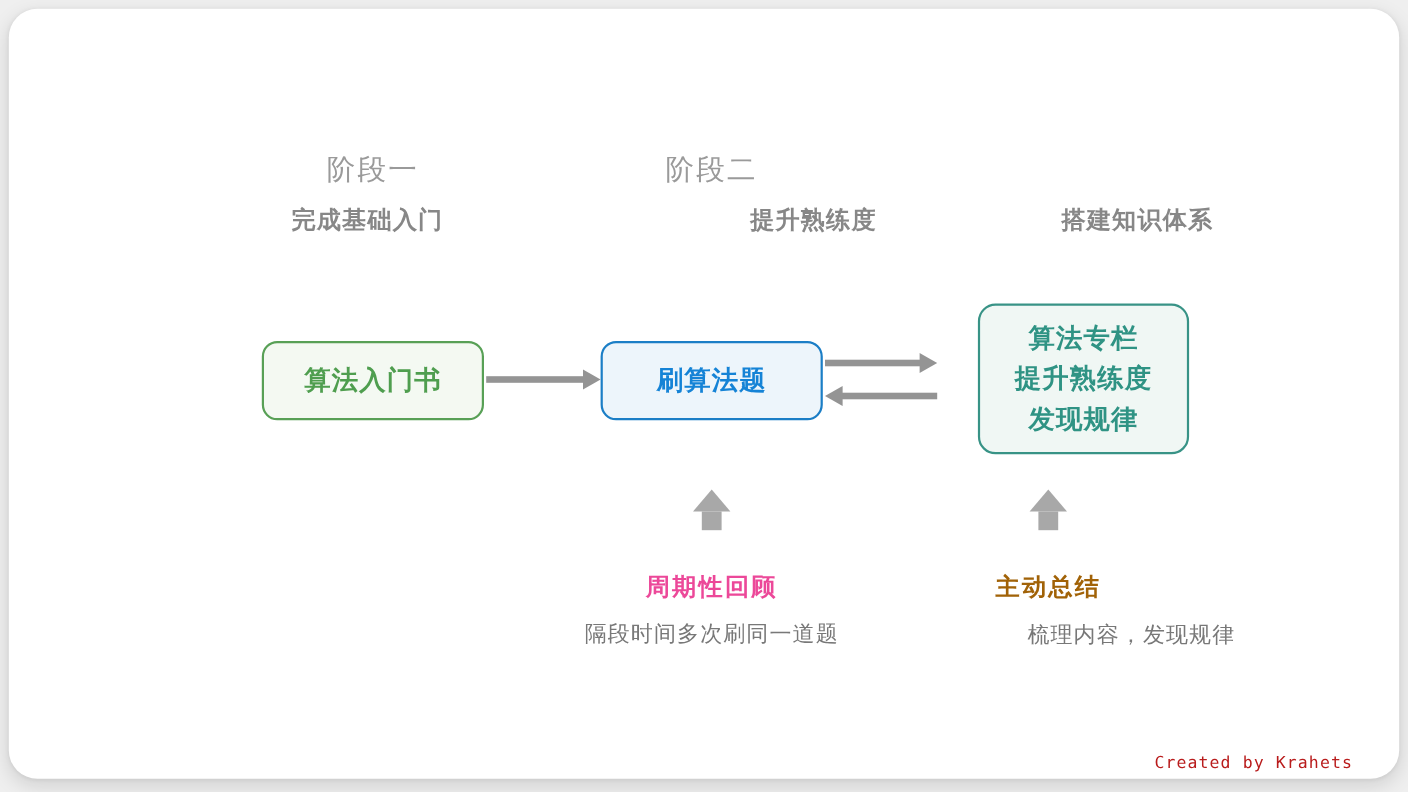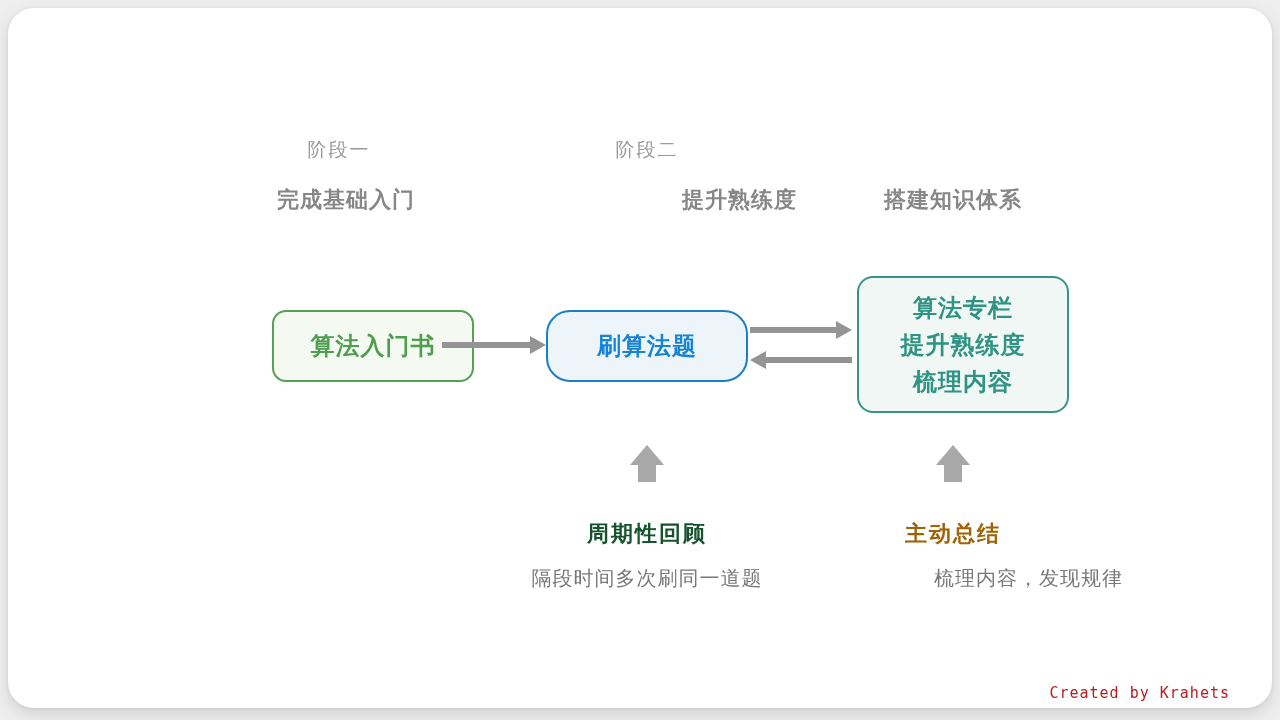--- a/index.html
+++ b/index.html
@@ -7,33 +7,33 @@
   body { background:#efefef; font-family:"Liberation Sans","DejaVu Sans",sans-serif; position:relative; }
 
   .card {
     position:absolute; left:8px; top:8px; right:8px; bottom:12px;
     background:#ffffff; border-radius:26px;
     box-shadow:0 6px 18px rgba(0,0,0,0.13), 0 1px 4px rgba(0,0,0,0.06);
   }
 
   .stage-label {
     position:absolute; width:300px; text-align:center;
-    font-size:19px; color:#9a9a9a; letter-spacing:2px;
+    font-size:26px; color:#9a9a9a; letter-spacing:2px;
   }
   .stage-sub {
     position:absolute; width:300px; text-align:center;
     font-size:22px; font-weight:bold; color:#878787; letter-spacing:1px;
   }
 
   .node {
     position:absolute; display:flex; align-items:center; justify-content:center;
     font-weight:bold; font-size:24px; letter-spacing:1px;
   }
-  .node-green { border:2.5px solid #58a056; background:#f4f9f2; color:#4f9e4f; border-radius:14px;margin-left:34px; }
-  .node-blue  { border:2.5px solid #1b7ec6; background:#edf5fb; color:#1583d6; border-radius:24px; }
+  .node-green { border:2.5px solid #58a056; background:#f4f9f2; color:#4f9e4f; border-radius:14px; }
+  .node-blue  { border:2.5px solid #1b7ec6; background:#edf5fb; color:#1583d6; border-radius:14px; }
   .node-teal  { border:2.5px solid #389386; background:#f0f7f4; color:#2f9384; border-radius:16px;
                 flex-direction:column; line-height:37px; }
 
   .arrow-h { position:absolute; height:18px; }
   .arrow-h .line {
     position:absolute; left:0; right:13px; top:50%; transform:translateY(-50%);
     height:6px; background:#949494;
   }
   .arrow-h .head {
     position:absolute; right:0; top:50%; transform:translateY(-50%);
@@ -50,51 +50,51 @@
     border-left:17px solid transparent;
     border-right:17px solid transparent;
     border-bottom:20px solid #a8a8a8;
   }
   .arrow-up .stem { width:18px; height:17px; margin:0 auto; background:#a8a8a8; }
 
   .anno-title {
     position:absolute; width:340px; text-align:center;
     font-size:22px; font-weight:bold; letter-spacing:2px;
   }
-  .anno-title.blue { color:#14532d; }
+  .anno-title.blue { color:#ec4899; }
   .anno-title.teal { color:#a16207; }
   .anno-desc {
     position:absolute; width:340px; text-align:center;
     font-size:20px; line-height:29px; color:#787878; letter-spacing:1px;
   }
 
   .credit {
     position:absolute; right:42px; top:676px;
     font-family:"DejaVu Sans Mono","Liberation Mono",monospace;
     font-size:15px; color:#b91c1c; letter-spacing:1px;
   }
 
   
-  #stage1-label { left:181px; top:129px; }  #stage1-sub { left:188px; top:177px;font-family:Liberation Mono, monospace; }
+  #stage1-label { left:181px; top:129px; }  #stage1-sub { left:176px; top:177px;font-family:Liberation Mono, monospace; }
   #stage2-label { left:489px; top:129px; }  #stage2-sub { left:489px; top:177px;text-align:right; }
-  #stage3-label { left:795px; top:129px; }  #stage3-sub { left:795px; top:177px; }
+  #stage3-label { left:795px; top:129px; }  #stage3-sub { left:795px; top:177px;text-align:right; }
 
   #node-book     { left:230px; top:302px; width:202px; height:72px; }
   #node-practice { left:538px; top:302px; width:202px; height:72px; }
-  #node-system   { left:849px; top:268px; width:212px; height:137px; }
+  #node-system   { left:881px; top:268px; width:192px; height:137px; }
 
   #arrow-1 { left:434px; top:328px; width:104px; }
   #arrow-2 { left:742px; top:313px; width:102px; }
   #arrow-3 { left:742px; top:343px; width:102px; }
 
   #up-arrow-1 { left:622px; top:437px; }
   #up-arrow-2 { left:928px; top:437px; }
 
   #anno1-title { left:469px; top:511px; }
-  #anno1-desc  { left:469px; top:556px; }
+  #anno1-desc  { left:469px; top:556px;font-family:Liberation Mono, monospace; }
   #anno2-title { left:775px; top:511px; }
   #anno2-desc  { left:775px; top:556px;text-align:right; }
 </style>
 </head>
 <body>
 
 <div class="card">
 
   <div class="stage-label" id="stage1-label">阶段一</div>
   <div class="stage-sub" id="stage1-sub">完成基础入门</div>
@@ -104,21 +104,21 @@
 
   <div class="node node-green" id="node-book">
     <span>算法入门书</span>
   </div>
   <div class="node node-blue" id="node-practice">
     <span>刷算法题</span>
   </div>
   <div class="node node-teal" id="node-system">
     <span>算法专栏</span>
     <span>提升熟练度</span>
-    <span>梳理内容</span>
+    <span>发现规律</span>
   </div>
 
   <div class="arrow-h" id="arrow-1">
     <div class="line"></div>
     <div class="head"></div>
   </div>
   <div class="arrow-h" id="arrow-2">
     <div class="line"></div>
     <div class="head"></div>
   </div>

